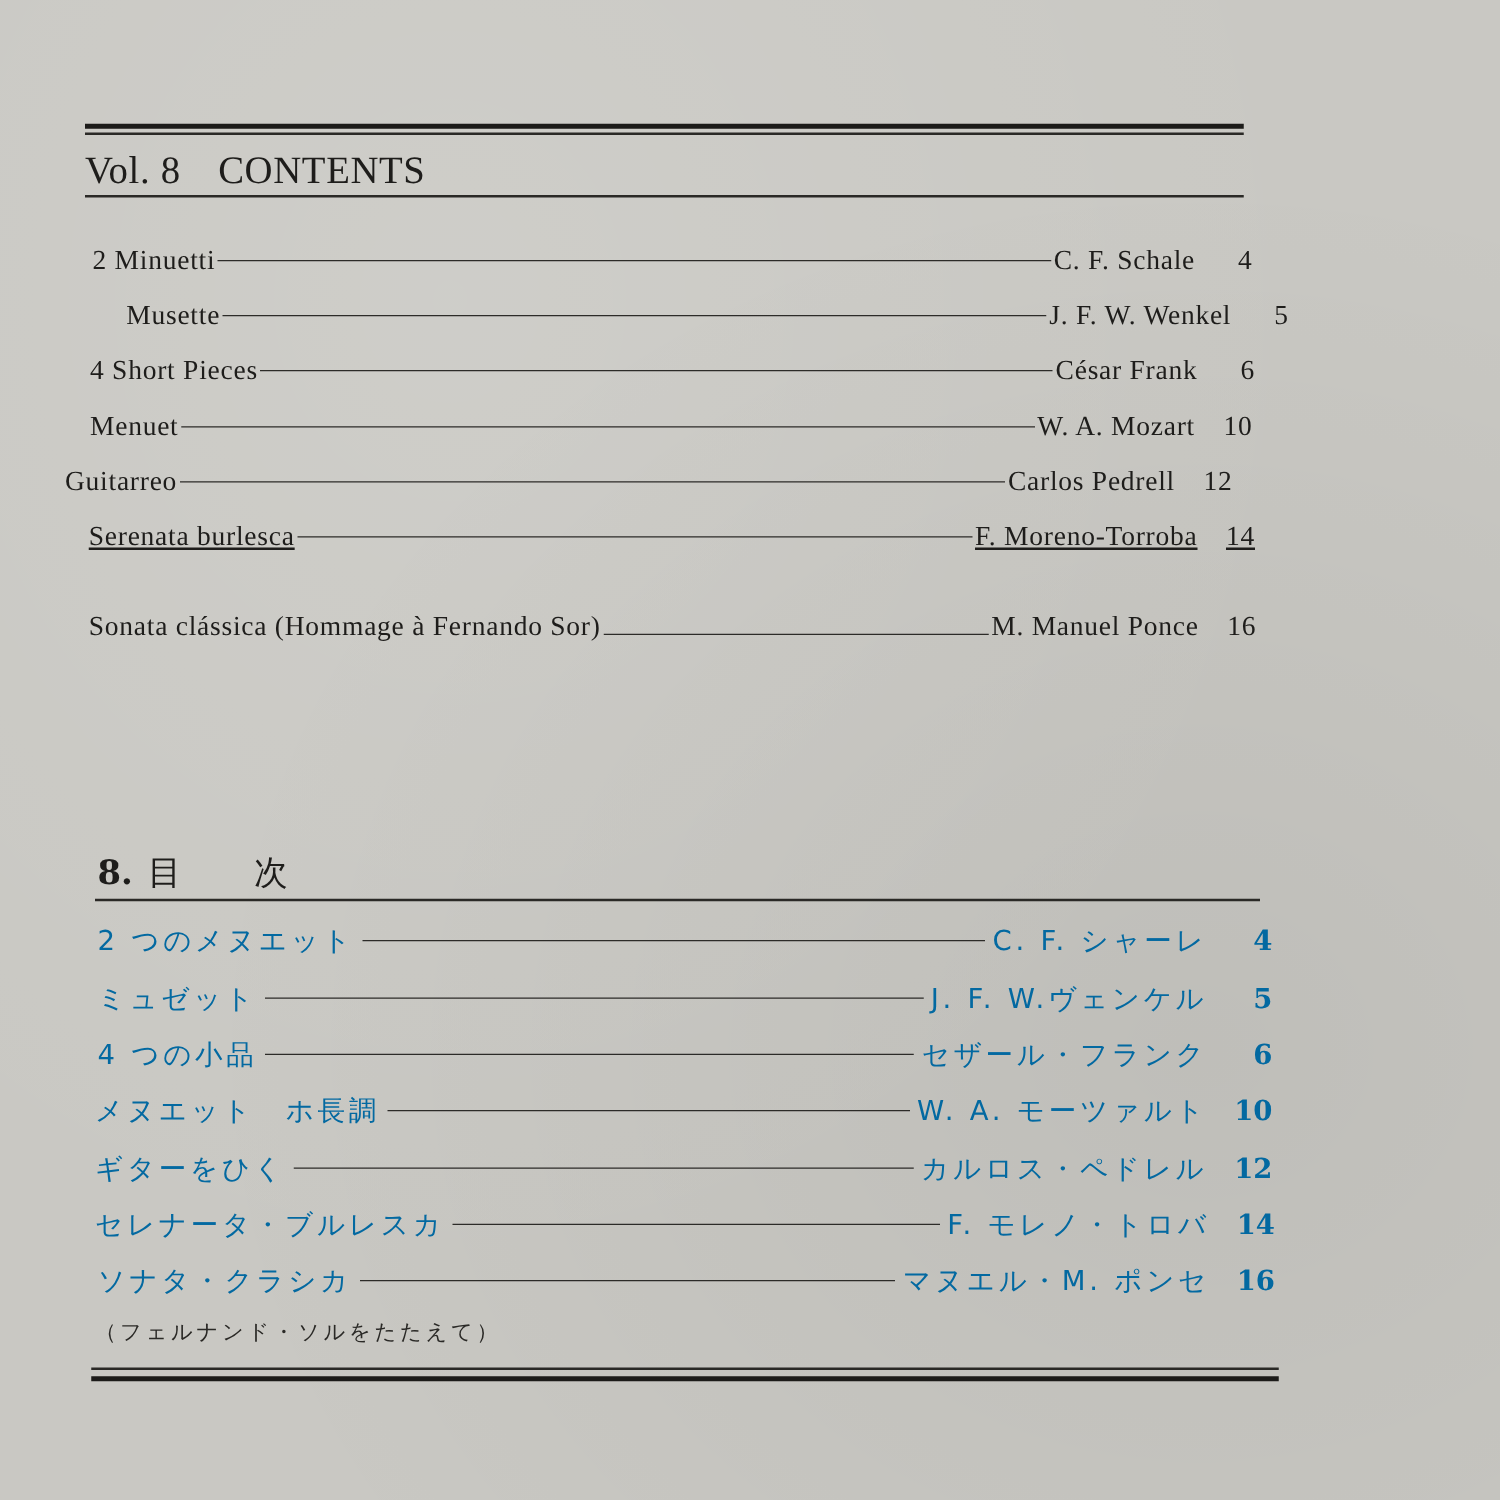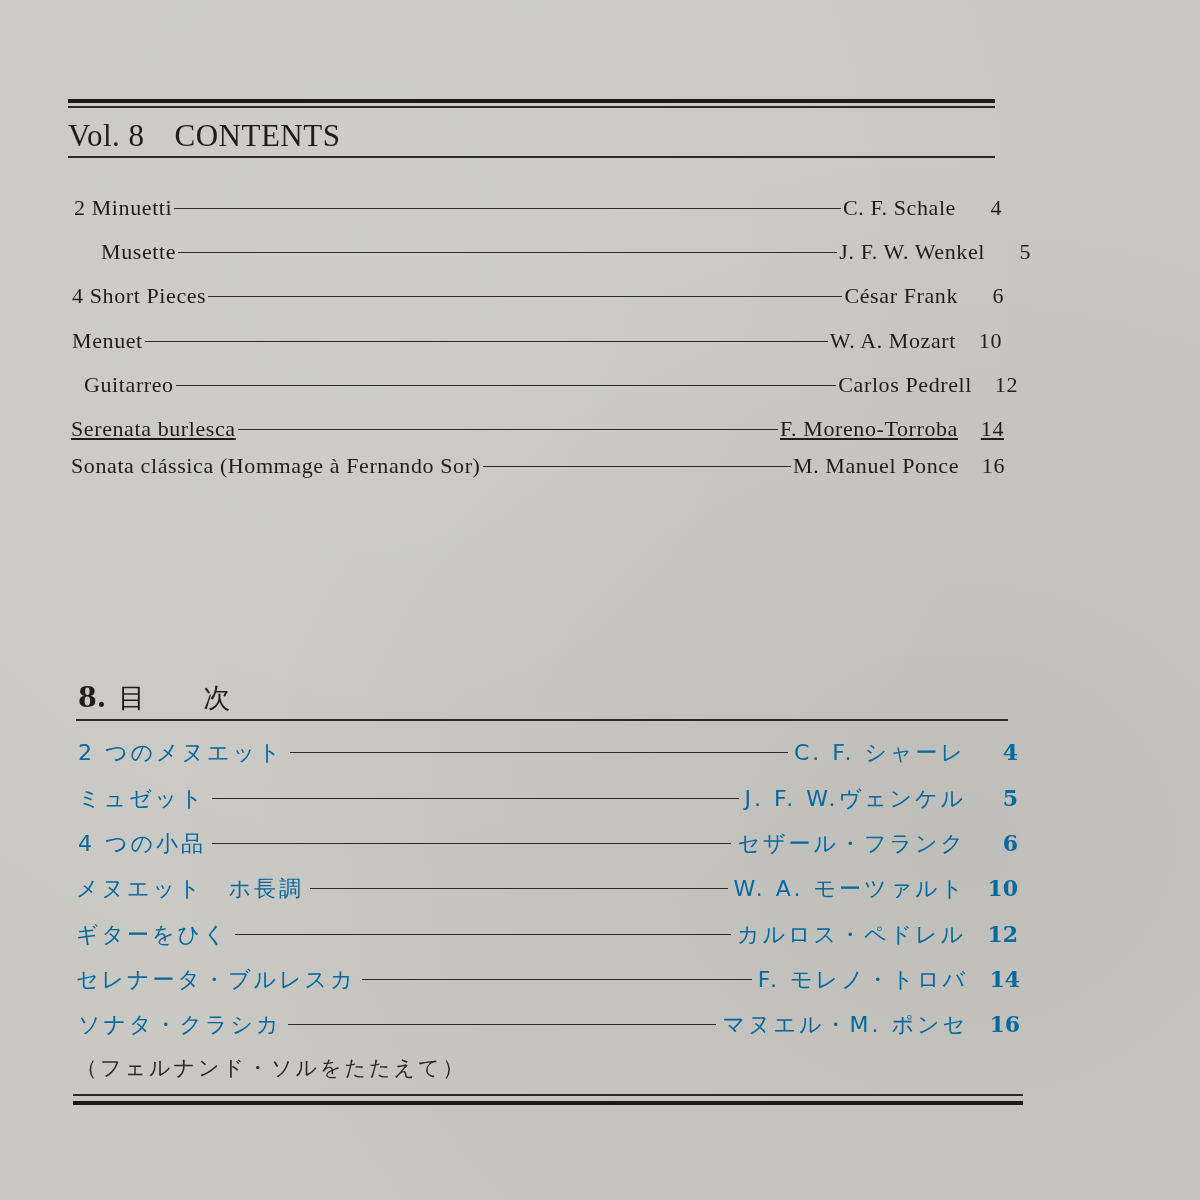--- a/index.html
+++ b/index.html
@@ -47,21 +47,21 @@
     .jp-entry {
       font-family: "DejaVu Sans", sans-serif;
       font-size: 22px; letter-spacing: 3px; color: #0369a1;
     }
     .jp-entry .leader { margin: 0 6px; top: -7px; }
     .jp-entry .pagenum {
       width: 52px; font-family: "DejaVu Serif", serif; font-weight: bold; letter-spacing: 0;
     }
     .jp-sub {
       position: absolute; left: 76px; top: 1054px;
-      font-family: "DejaVu Sans", sans-serif; font-size: 21px; letter-spacing: 3px; color: #2a2926;
+      font-family: "DejaVu Sans", sans-serif; font-size: 17px; letter-spacing: 3px; color: #2a2926;
       white-space: nowrap;
     }
   </style>
 </head>
 <body>
 
 <div class="page">
 
   <div class="rule-thick" style="left:68px; top:99px; width:927px;"></div>
   <div class="rule-thin" style="left:68px; top:106px; width:927px;"></div>
@@ -88,33 +88,33 @@
     <span class="leader"></span>
     <span class="composer">César Frank</span>
     <span class="pagenum">6</span>
   </div>
   <div class="entry en-entry" style="left:72px; top:328px; width:930px;">
     <span class="title">Menuet</span>
     <span class="leader"></span>
     <span class="composer">W. A. Mozart</span>
     <span class="pagenum">10</span>
   </div>
-  <div class="entry en-entry" style="left:84px; top:372px; width:934px;">
+  <div class="entry en-entry" style="left:52px; top:372px; width:934px;">
     <span class="title">Guitarreo</span>
     <span class="leader"></span>
     <span class="composer">Carlos Pedrell</span>
     <span class="pagenum">12</span>
   </div>
   <div class="entry en-entry" style="left:71px; top:416px; width:933px;text-decoration:underline;">
     <span class="title">Serenata burlesca</span>
     <span class="leader"></span>
     <span class="composer">F. Moreno-Torroba</span>
     <span class="pagenum">14</span>
   </div>
-  <div class="entry en-entry" style="left:71px; top:453px; width:934px;">
+  <div class="entry en-entry" style="left:71px; top:488px; width:934px;align-items:flex-end;">
     <span class="title">Sonata clássica (Hommage à Fernando Sor)</span>
     <span class="leader"></span>
     <span class="composer">M. Manuel Ponce</span>
     <span class="pagenum">16</span>
   </div>
 
   <div class="jp-title">
     <span class="num">8.</span><span>目</span><span class="gap"></span><span>次</span>
   </div>
   <div class="rule-thin" style="left:76px; top:719px; width:932px; height:2px;"></div>

